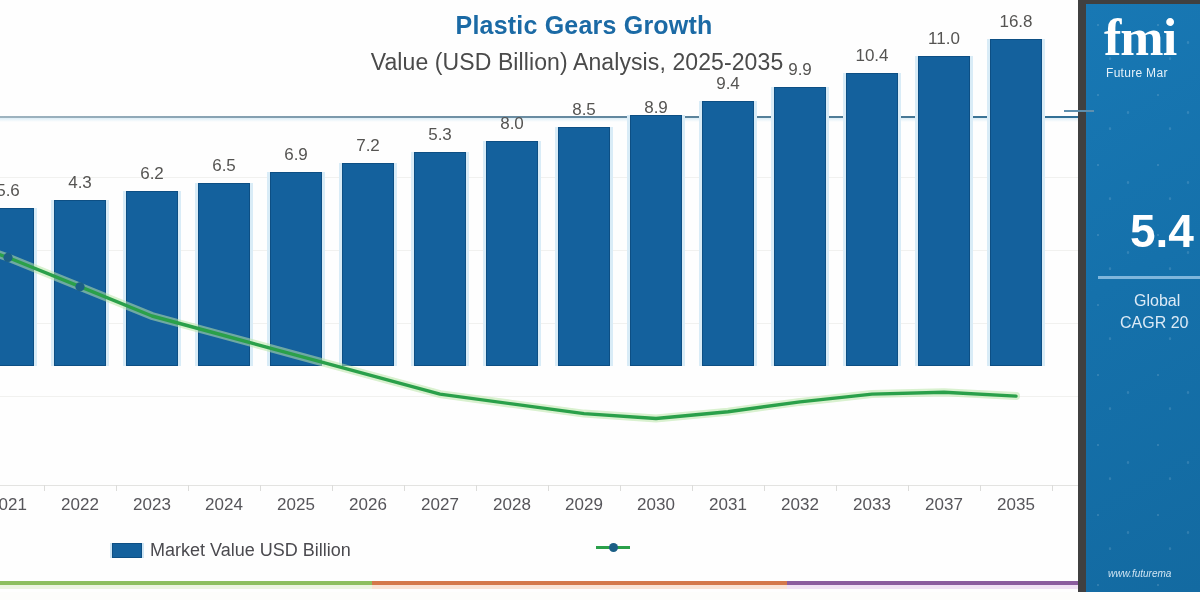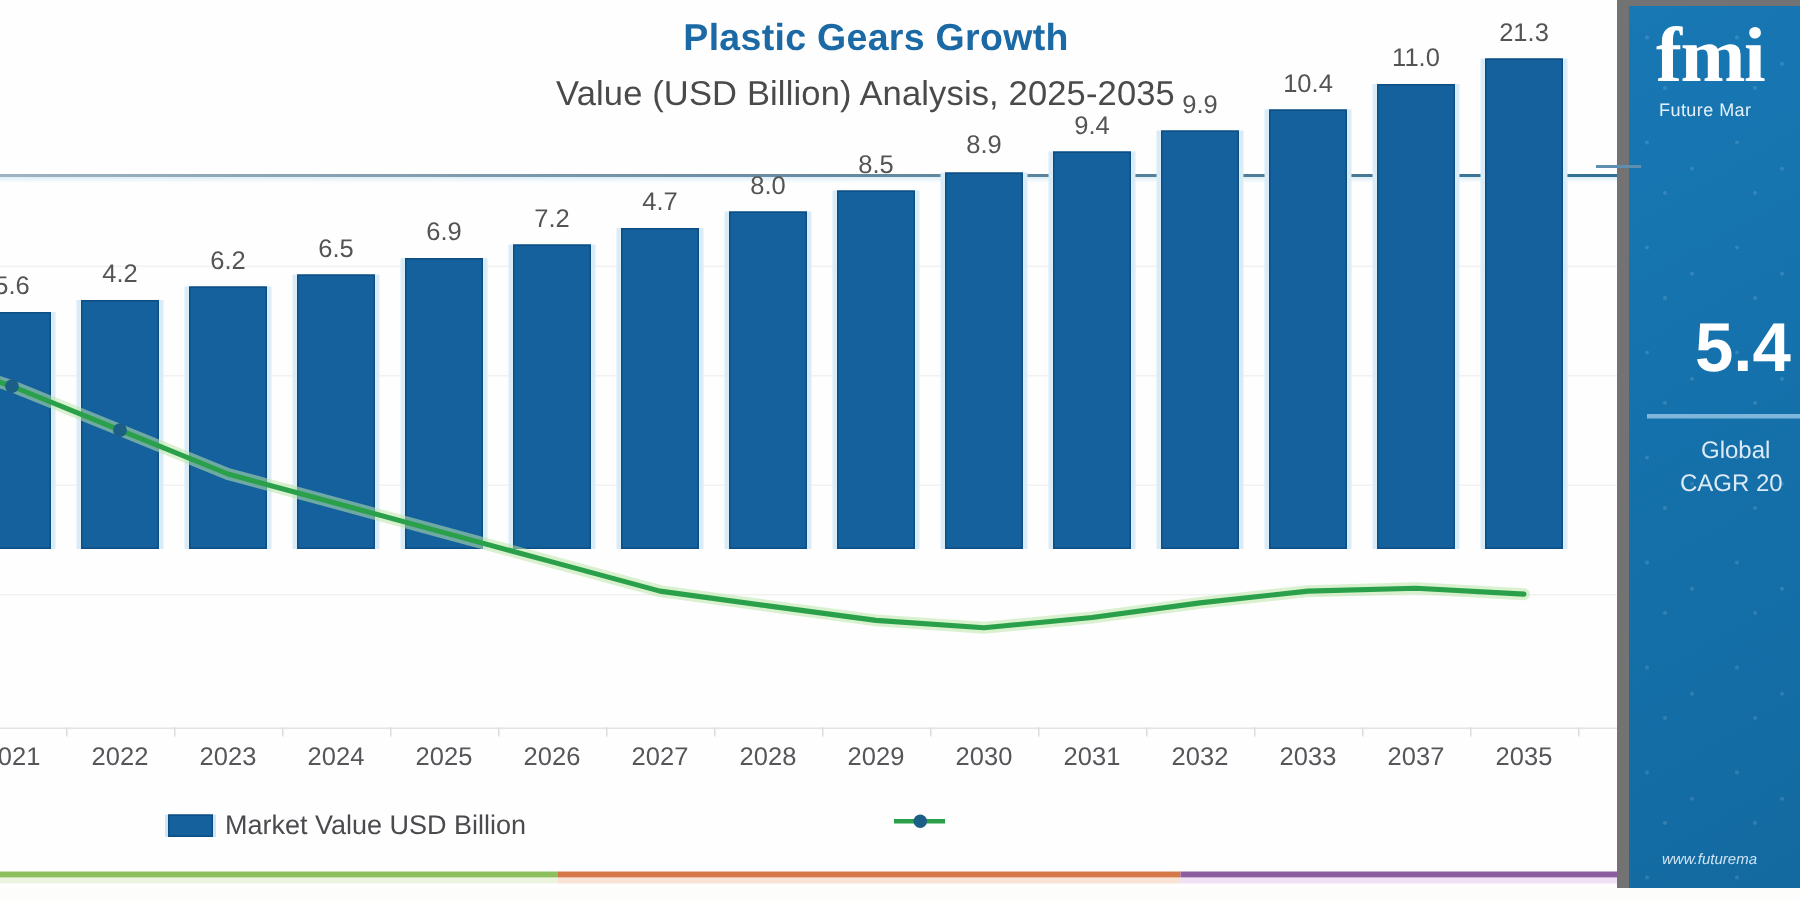--- a/index.html
+++ b/index.html
@@ -57,21 +57,21 @@
   .legend{position:absolute;left:0;top:537px;width:1078px;height:32px;}
   .legend-item{position:absolute;display:flex;align-items:center;gap:8px;}
   .legend-swatch{width:28px;height:13px;background:#14619d;border:1px solid #0d4f84;
     box-shadow:2px 0 0 0 #cfe6f5,-2px 0 0 0 #cfe6f5;}
   .legend-line{width:34px;height:13px;position:relative;}
   .legend-line:before{content:"";position:absolute;left:0;top:6px;width:34px;height:3px;background:#2aa04a;}
   .legend-line:after{content:"";position:absolute;left:13px;top:3px;width:9px;height:9px;border-radius:50%;background:#1b5f86;}
   .legend-text{font-size:18px;color:#4b4a4f;}
 
   
-  .sidebar{position:absolute;left:1078px;top:0;width:122px;height:592px;background:#737373;}
+  .sidebar{position:absolute;left:1078px;top:0;width:122px;height:592px;background:#404040;}
   .sidebar-inner{position:absolute;left:8px;top:4px;width:114px;height:588px;
     background:linear-gradient(150deg,#1878b4 0%,#1571ab 45%,#136aa1 100%);overflow:hidden;}
   .sb-dots{position:absolute;inset:0;opacity:.12;
     background-image:radial-gradient(circle at 20% 30%,#fff 1px,transparent 1.6px),
                      radial-gradient(circle at 70% 55%,#fff 1px,transparent 1.6px),
                      radial-gradient(circle at 40% 78%,#fff 1px,transparent 1.6px);
     background-size:60px 70px;}
   .sb-logo{position:absolute;left:18px;top:8px;width:140px;color:#ffffff;
     font-size:52px;font-weight:bold;line-height:1;letter-spacing:-1px;font-family:"Liberation Serif",serif;}
   .sb-logo-sub{position:absolute;left:20px;top:62px;width:150px;color:#e4f1fa;font-size:12px;letter-spacing:.3px;}
@@ -110,73 +110,73 @@
       <div class="gridline" style="top:277px"></div>
     </div>
 
     <div class="bars" id="bars">
         <div class="bar-slot" style="left: -28px;">
           <div class="bar" style="height: 157.662px; background: rgb(20, 97, 157);"></div>
           <div class="bar-label" style="bottom: 164.662px;">5.6</div>
         </div>
         <div class="bar-slot" style="left: 44px;">
           <div class="bar" style="height: 166.108px; background: rgb(20, 97, 157);"></div>
-          <div class="bar-label" style="bottom: 173.108px;">4.2</div>
+          <div class="bar-label" style="bottom: 173.108px;">4.3</div>
         </div>
         <div class="bar-slot" style="left: 116px;">
           <div class="bar" style="height: 174.554px; background: rgb(20, 97, 157);"></div>
           <div class="bar-label" style="bottom: 181.554px; margin-top: 10px;">6.2</div>
         </div>
         <div class="bar-slot" style="left: 188px;">
           <div class="bar" style="height: 183px; background: rgb(20, 97, 157);"></div>
           <div class="bar-label" style="bottom: 190px;">6.5</div>
         </div>
         <div class="bar-slot" style="left: 260px;">
           <div class="bar" style="height: 194.262px; background: rgb(20, 97, 157);"></div>
           <div class="bar-label" style="bottom: 201.262px;">6.9</div>
         </div>
         <div class="bar-slot" style="left: 332px;">
           <div class="bar" style="height: 202.708px; background: rgb(20, 97, 157);"></div>
           <div class="bar-label" style="bottom: 209.708px;">7.2</div>
         </div>
         <div class="bar-slot" style="left: 404px;">
           <div class="bar" style="height: 213.969px; background: rgb(20, 97, 157);"></div>
-          <div class="bar-label" style="bottom: 220.969px;">4.7</div>
+          <div class="bar-label" style="bottom: 220.969px;">5.3</div>
         </div>
         <div class="bar-slot" style="left: 476px;">
           <div class="bar" style="height: 225.231px; background: rgb(20, 97, 157);"></div>
           <div class="bar-label" style="bottom: 232.231px;">8.0</div>
         </div>
         <div class="bar-slot" style="left: 548px;">
           <div class="bar" style="height: 239.308px; background: rgb(20, 97, 157);"></div>
           <div class="bar-label" style="bottom: 246.308px;">8.5</div>
         </div>
         <div class="bar-slot" style="left: 620px;">
           <div class="bar" style="height: 250.569px; background: rgb(20, 97, 157);"></div>
-          <div class="bar-label" style="bottom: 259px;">8.9</div>
+          <div class="bar-label" style="bottom: 248px;">8.9</div>
         </div>
         <div class="bar-slot" style="left: 692px;">
           <div class="bar" style="height: 264.646px; background: rgb(20, 97, 157);"></div>
           <div class="bar-label" style="bottom: 271.646px;">9.4</div>
         </div>
         <div class="bar-slot" style="left: 764px;">
           <div class="bar" style="height: 278.723px; background: rgb(20, 97, 157);"></div>
           <div class="bar-label" style="bottom: 285.723px;">9.9</div>
         </div>
         <div class="bar-slot" style="left: 836px;">
           <div class="bar" style="height: 292.8px; background: rgb(20, 97, 157);"></div>
           <div class="bar-label" style="bottom: 299.8px;">10.4</div>
         </div>
         <div class="bar-slot" style="left: 908px;">
           <div class="bar" style="height: 309.692px; background: rgb(20, 97, 157);"></div>
           <div class="bar-label" style="bottom: 316.692px;">11.0</div>
         </div>
         <div class="bar-slot" style="left: 980px;">
           <div class="bar" style="height: 326.585px; background: rgb(20, 97, 157);"></div>
-          <div class="bar-label" style="bottom: 333.585px;">21.3</div>
+          <div class="bar-label" style="bottom: 333.585px;">16.8</div>
         </div>
       </div>
 
     <svg class="line-layer" id="lineLayer" viewBox="0 0 1078 366" preserveAspectRatio="none">
         <path d="M-40.0 122.4 L8.0 138.5 L80.0 167.7 L152.0 197.0 L224.0 216.5 L296.0 236.1 L368.0 255.6 L440.0 275.1 L512.0 284.9 L584.0 294.6 L656.0 299.5 L728.0 292.7 L800.0 282.9 L872.0 275.1 L944.0 273.2 L1016.0 277.1" fill="none" stroke="#b9e5a8" stroke-width="8" stroke-linecap="round" opacity="0.55"></path>
         <path d="M-40.0 122.4 L8.0 138.5 L80.0 167.7 L152.0 197.0 L224.0 216.5 L296.0 236.1 L368.0 255.6 L440.0 275.1 L512.0 284.9 L584.0 294.6 L656.0 299.5 L728.0 292.7 L800.0 282.9 L872.0 275.1 L944.0 273.2 L1016.0 277.1" fill="none" stroke="#2AA04A" stroke-width="3.4" stroke-linejoin="round" stroke-linecap="round"></path>
         <circle cx="8" cy="138.46999999999997" r="4.6" fill="#1B5F86"></circle>
         <circle cx="80" cy="167.74999999999994" r="4.6" fill="#1B5F86"></circle>
       </svg>
 

